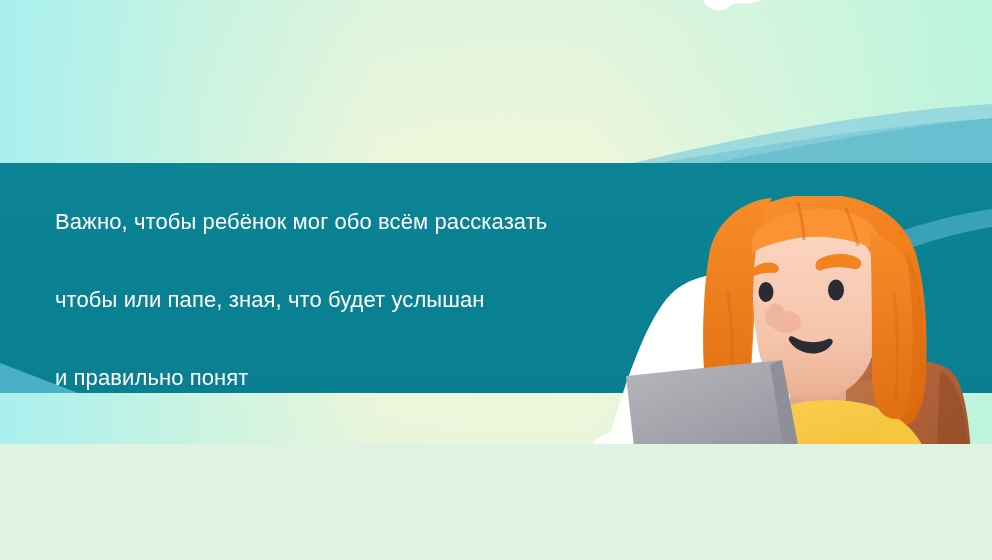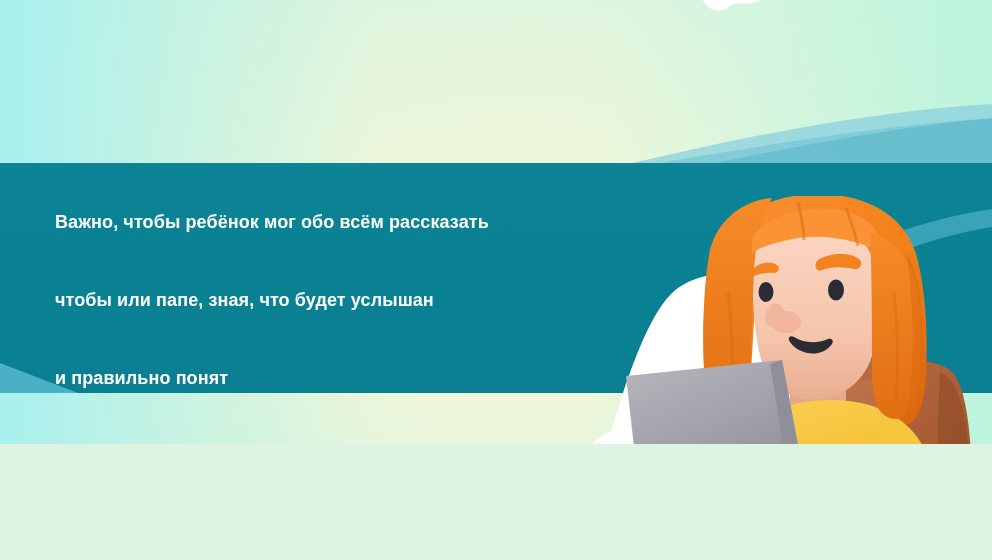--- a/index.html
+++ b/index.html
@@ -57,23 +57,23 @@
   }
   .band-tri{
     position:absolute;left:0;bottom:0;width:78px;height:30px;
     background:#49b0c6;
     clip-path:polygon(0 0,0 100%,100% 100%);
   }
   .band-swoosh{position:absolute;inset:0;}
 
   .quote{
     position:absolute;left:55px;top:20px;width:880px;
-    color:#ffffff;font-size:18px;line-height:78px;
+    color:#ffffff;font-size:22px;line-height:78px;
     font-family:"Liberation Sans",sans-serif;
-    font-weight:700;letter-spacing:0.1px;
+    font-weight:400;letter-spacing:0.1px;
     white-space:nowrap;
   }
   .quote .ql{display:block;}
 
   
   .illus{position:absolute;left:560px;top:196px;width:432px;height:364px;}
   .illus svg{display:block;}
 </style>
 </head>
 <body>

